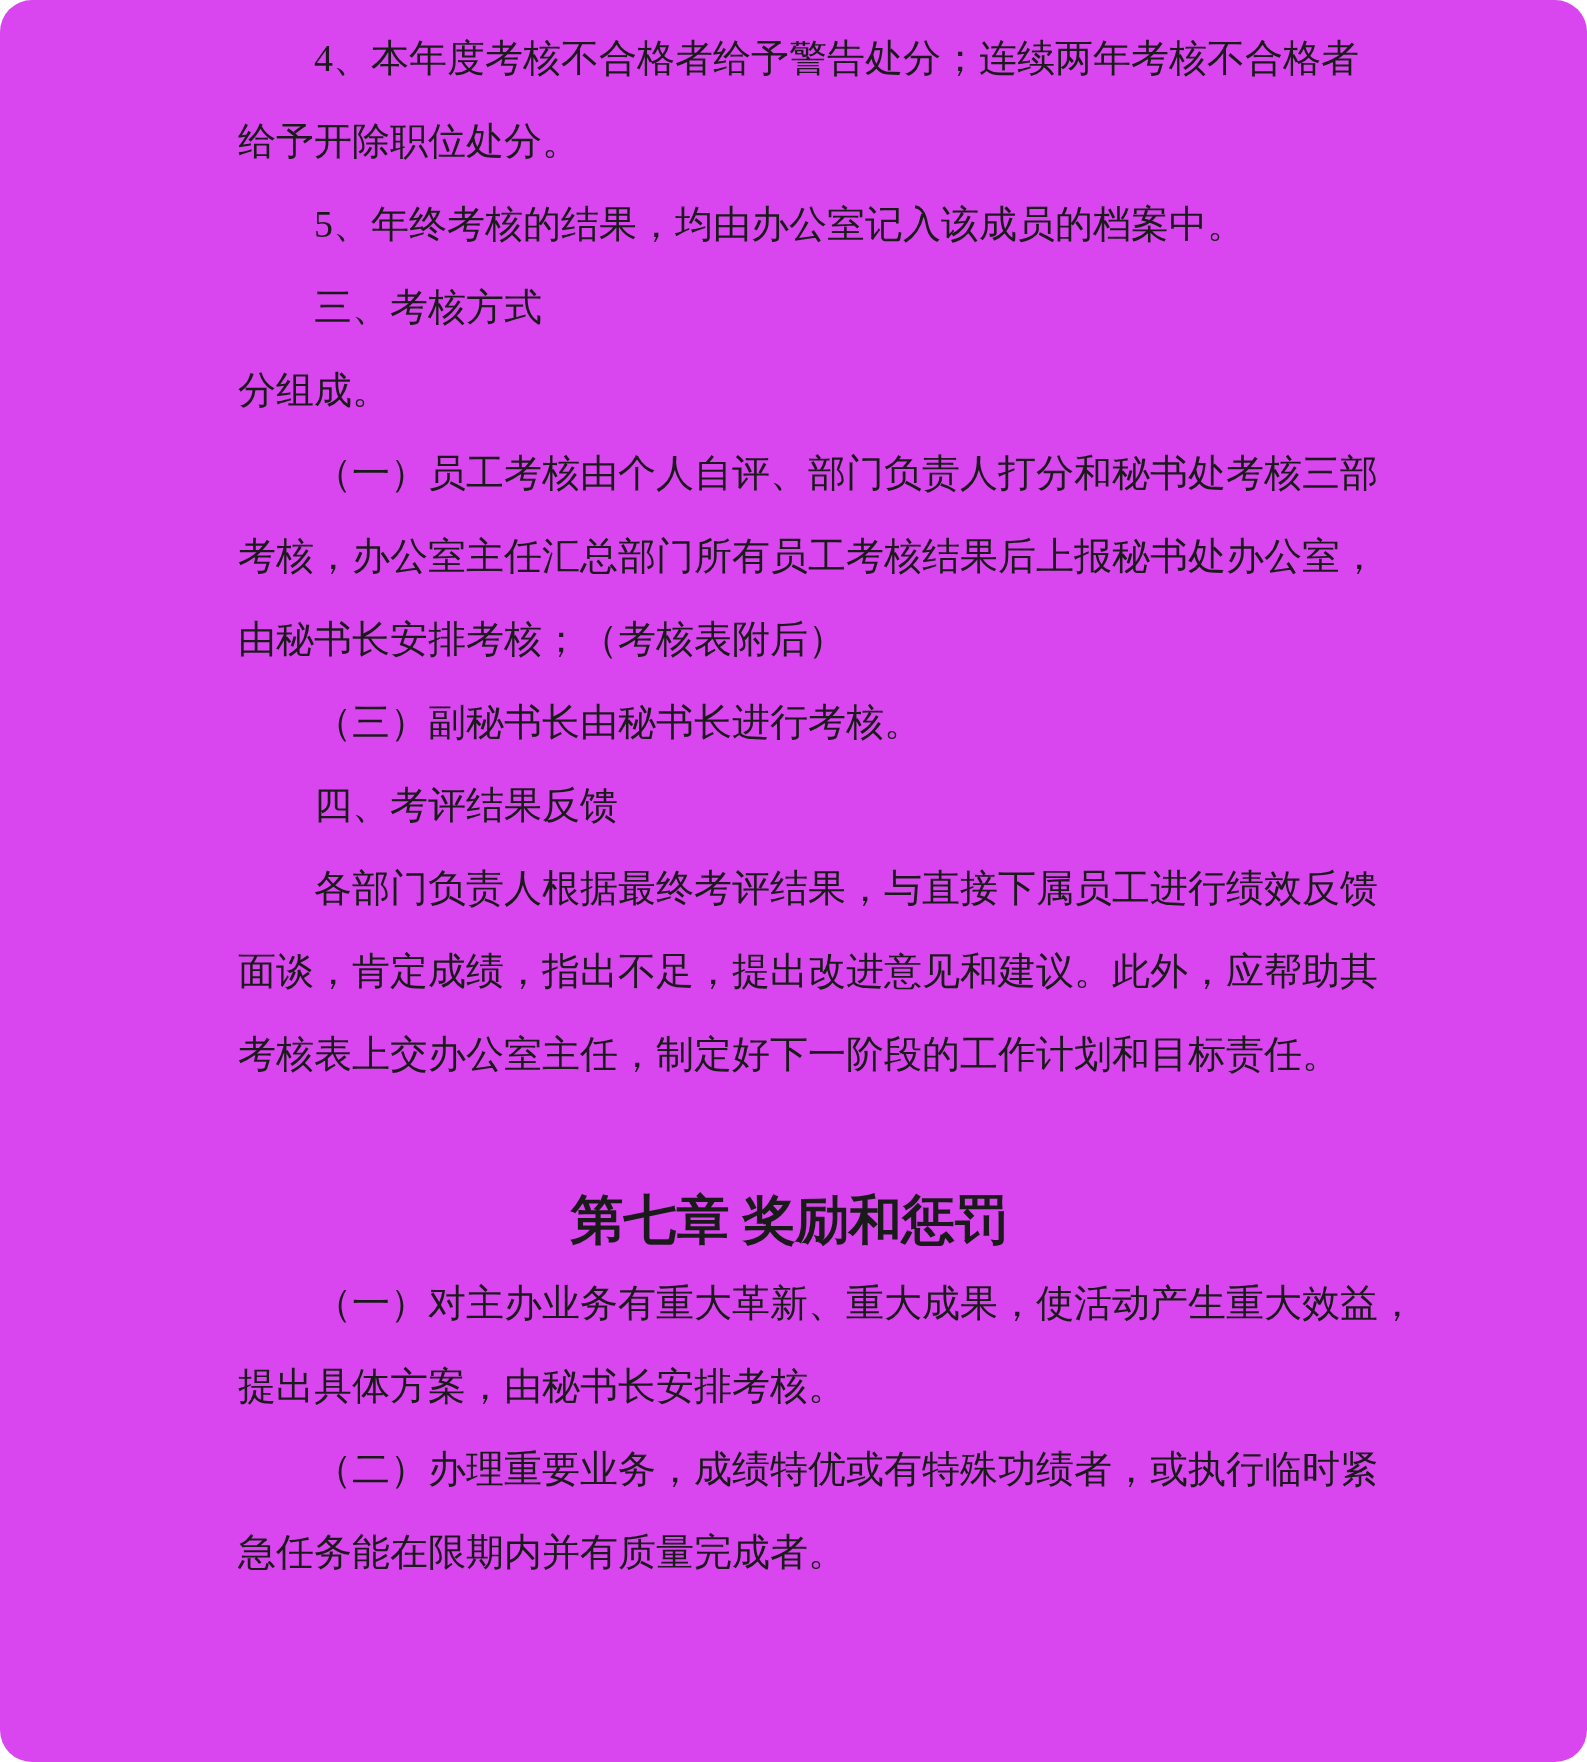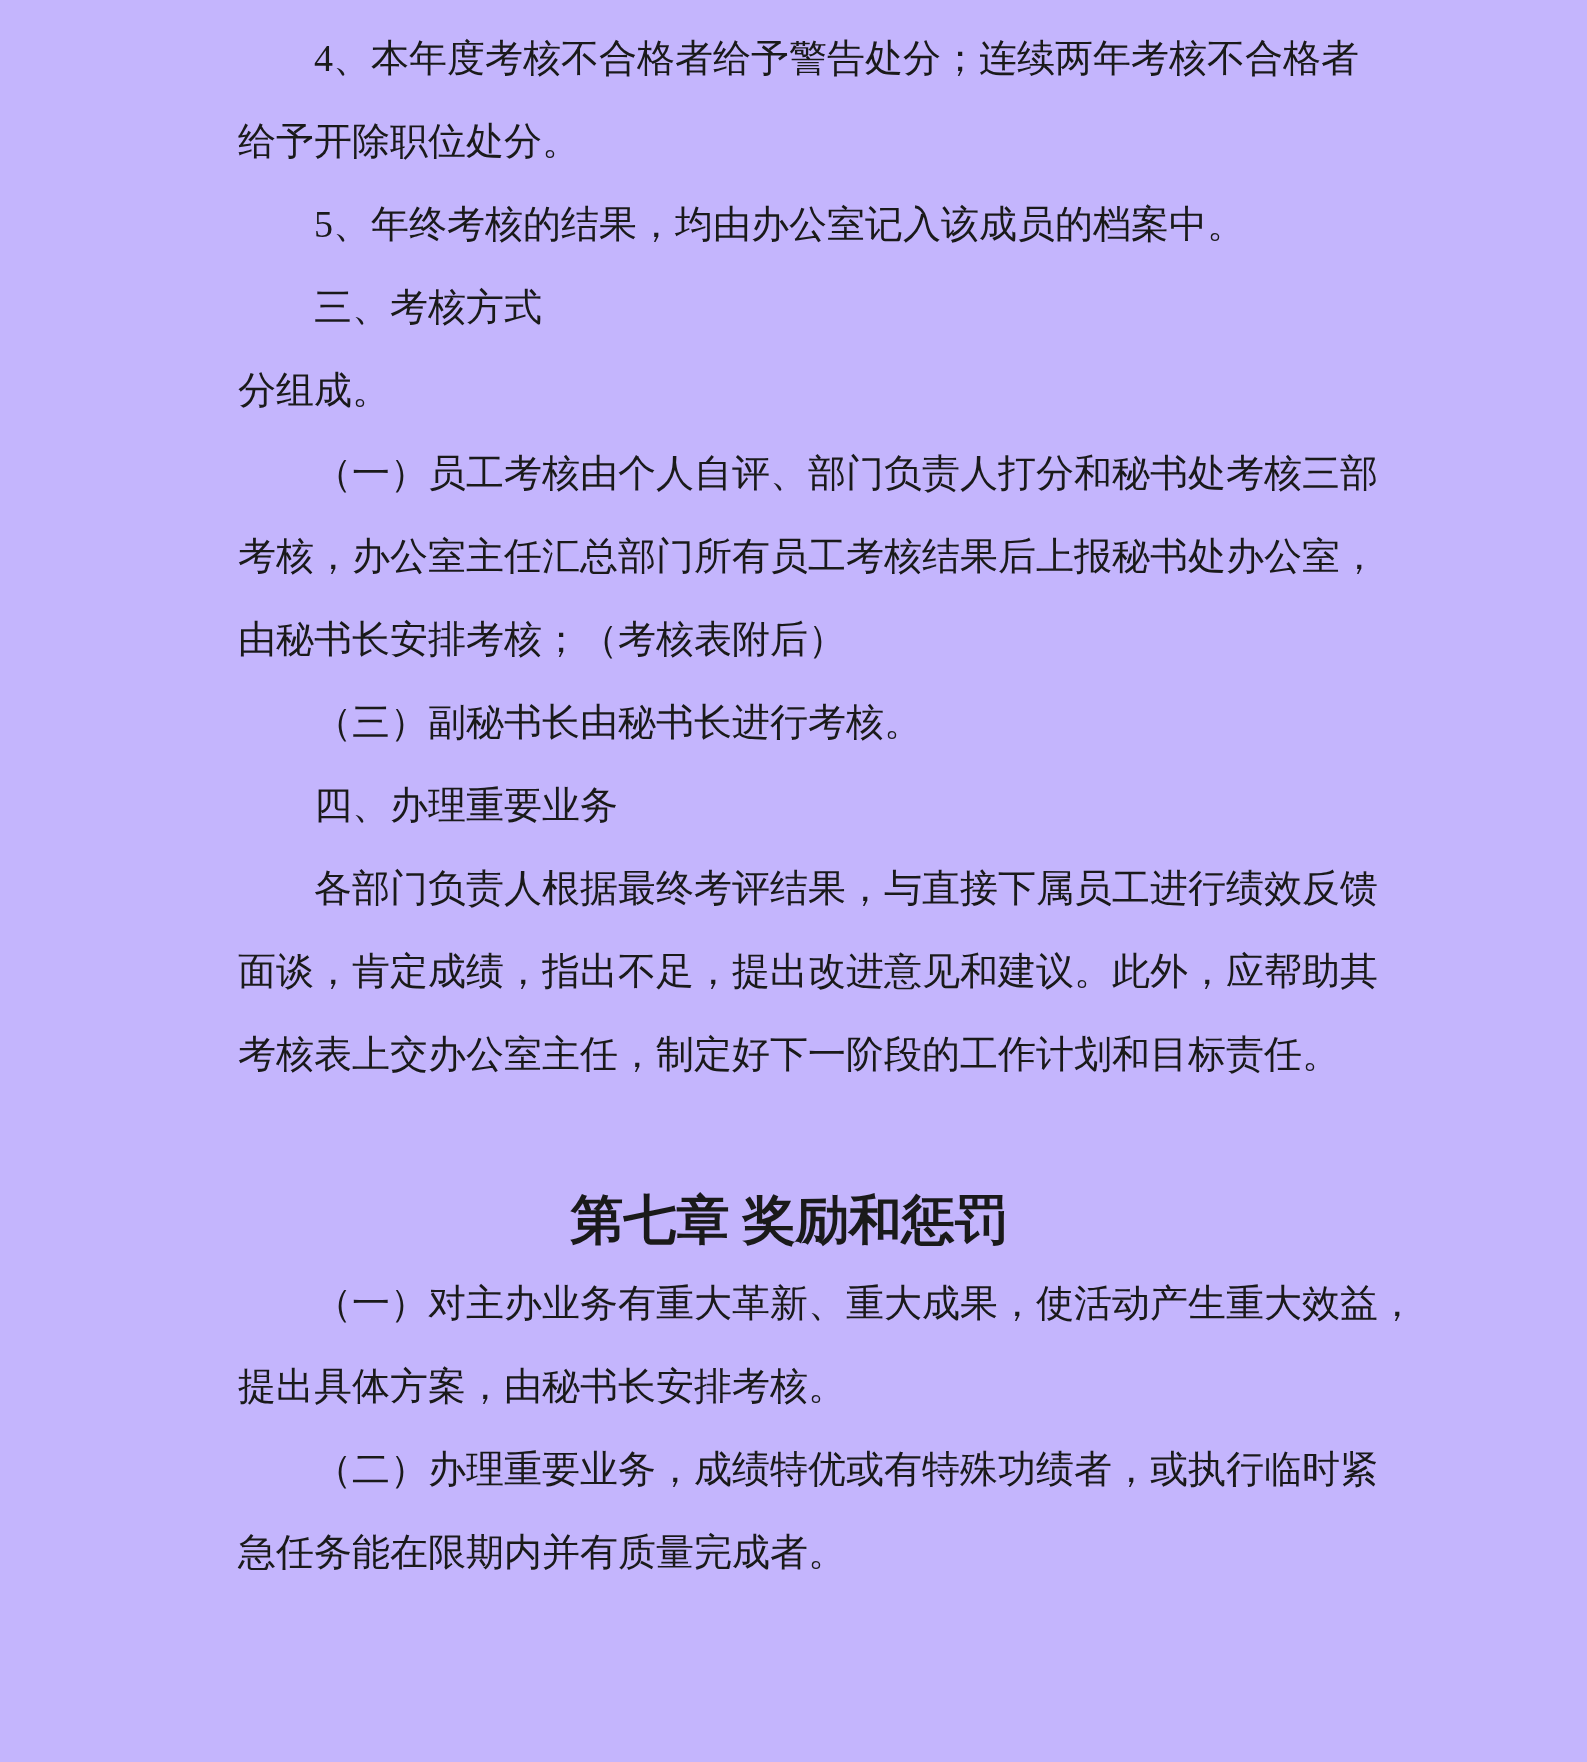--- a/index.html
+++ b/index.html
@@ -5,25 +5,26 @@
   html, body {
     margin: 0;
     padding: 0;
     background: #ffffff;
   }
   .page {
     position: relative;
     box-sizing: border-box;
     width: 1587px;
     height: 1762px;
-    background: #c4b5fd;
+    background: #d946ef;
     color: #1a1a1a;
     padding: 17px 247px 0 238px;
     overflow: hidden;
     font-family: "Liberation Serif", "DejaVu Serif", serif;
+    border-radius: 32px;
   }
   .doc-body {
     width: 1102px;
   }
   .line {
     height: 83px;
     line-height: 83px;
     font-size: 38px;
     white-space: nowrap;
     text-align: left;
@@ -47,21 +48,21 @@
   <div class="doc-body" id="lines-container">
       <div class="line body-indent">4、本年度考核不合格者给予警告处分；连续两年考核不合格者</div>
       <div class="line body">给予开除职位处分。</div>
       <div class="line body-indent">5、年终考核的结果，均由办公室记入该成员的档案中。</div>
       <div class="line body-indent">三、考核方式</div>
       <div class="line body">分组成。</div>
       <div class="line body-indent">（一）员工考核由个人自评、部门负责人打分和秘书处考核三部</div>
       <div class="line body">考核，办公室主任汇总部门所有员工考核结果后上报秘书处办公室，</div>
       <div class="line body">由秘书长安排考核；（考核表附后）</div>
       <div class="line body-indent">（三）副秘书长由秘书长进行考核。</div>
-      <div class="line body-indent">四、办理重要业务</div>
+      <div class="line body-indent">四、考评结果反馈</div>
       <div class="line body-indent">各部门负责人根据最终考评结果，与直接下属员工进行绩效反馈</div>
       <div class="line body">面谈，肯定成绩，指出不足，提出改进意见和建议。此外，应帮助其</div>
       <div class="line body">考核表上交办公室主任，制定好下一阶段的工作计划和目标责任。</div>
       <div class="line blank"></div>
       <div class="line heading">第七章 奖励和惩罚</div>
       <div class="line body-indent">（一）对主办业务有重大革新、重大成果，使活动产生重大效益，</div>
       <div class="line body">提出具体方案，由秘书长安排考核。</div>
       <div class="line body-indent">（二）办理重要业务，成绩特优或有特殊功绩者，或执行临时紧</div>
       <div class="line body">急任务能在限期内并有质量完成者。</div>
     </div>

